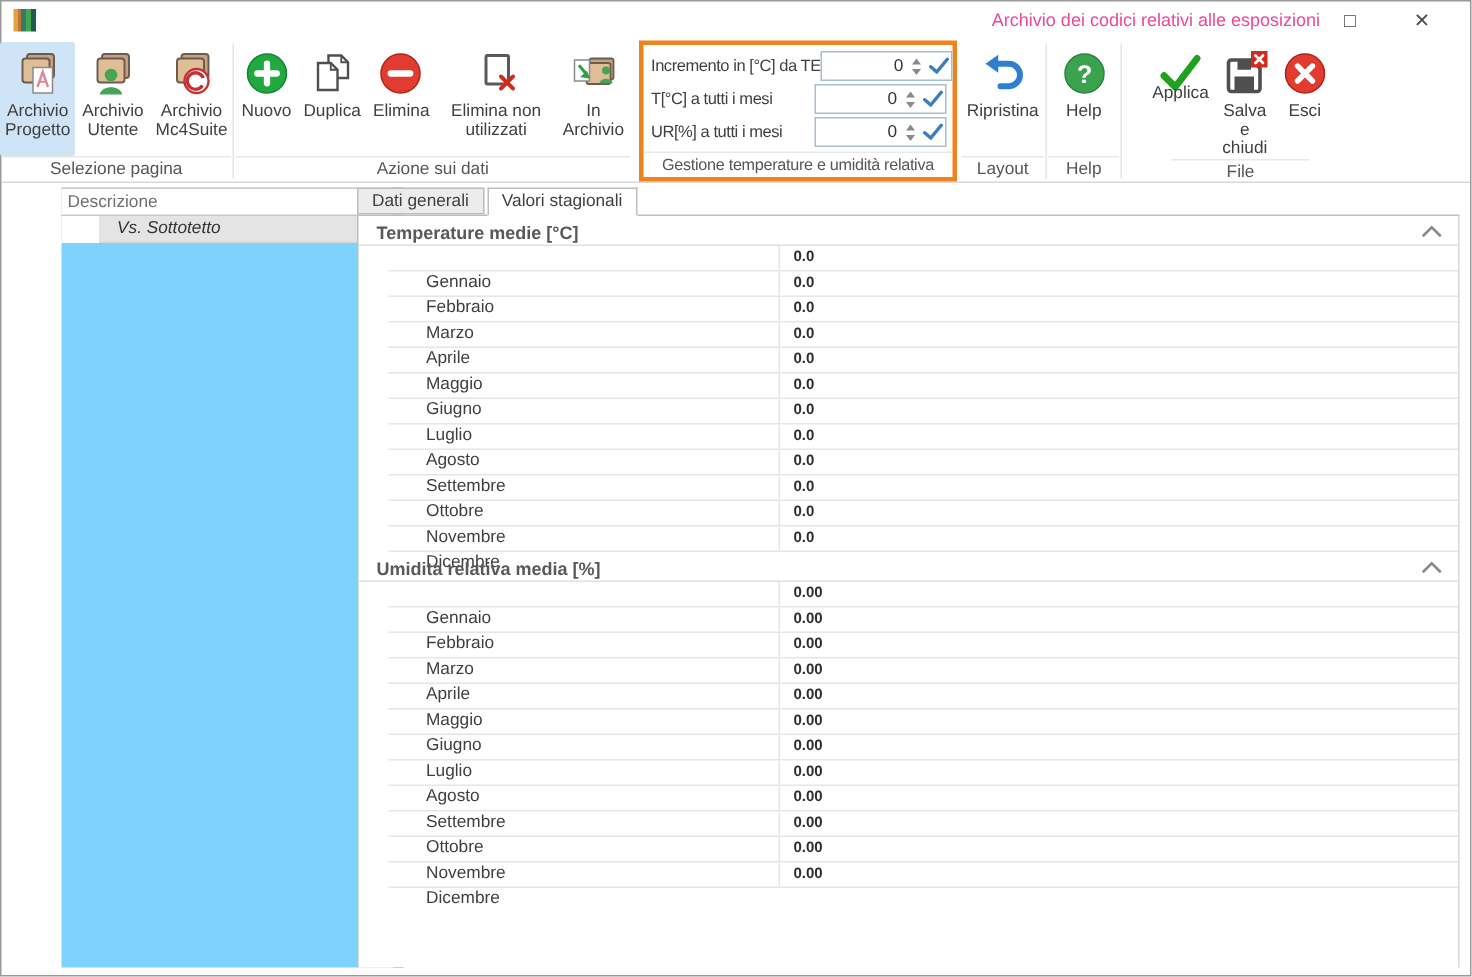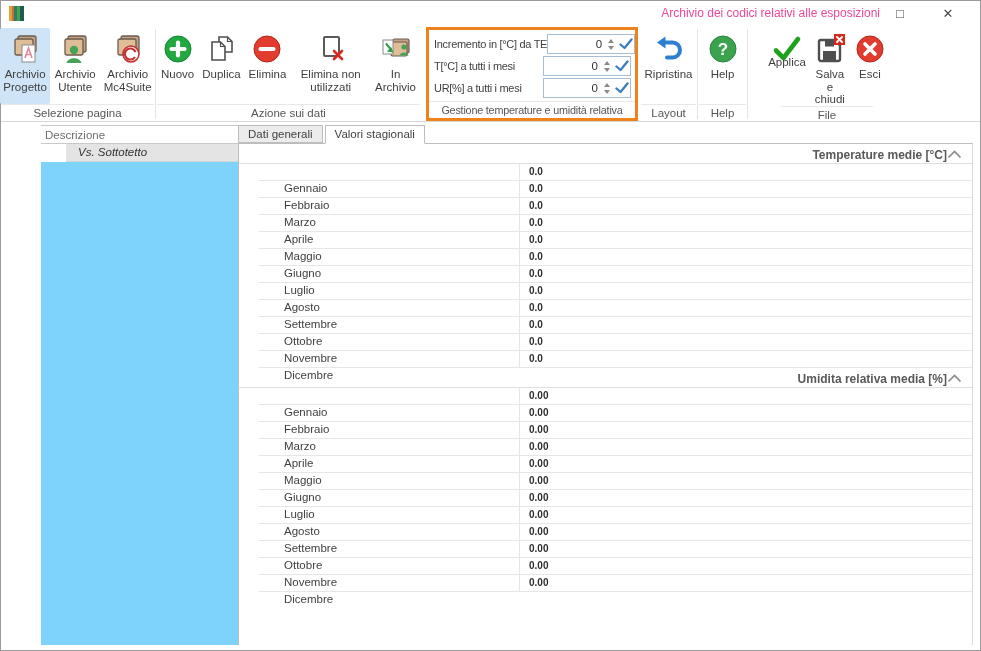--- a/index.html
+++ b/index.html
@@ -57,21 +57,21 @@
   
   .main { position:absolute; left:237px; top:124px; right:7px; bottom:5px; }
   .tabs { display:flex; height:18px; position:relative; z-index:2; }
   .tab { font-size:11.5px; color:#3f3f3f; padding:2px 9px 0; border:1px solid #bdbdbd; background:#ececec;
          margin-right:2px; white-space:nowrap; }
   .tab.active { background:#fff; border-bottom:1px solid #fff; height:19px; }
   .panel { position:absolute; top:18px; left:0; right:0; bottom:0; border:1px solid #bdbdbd;
            border-bottom:none; border-right-color:#d8d8d8; background:#fff; z-index:1; }
 
   .section-header { display:flex; align-items:center; padding:4px 10px 2px 12px; border-bottom:1px solid #e0e0e0; height:20px; }
-  .section-title { font-weight:bold; font-size:12px; color:#595959; flex:1;text-align:right; }
+  .section-title { font-weight:bold; font-size:12px; color:#595959; flex:1; }
   .chevron { display:flex; }
   .section-rows { margin-left:20px; }
   .trow { display:flex; height:17px; border-bottom:1px solid #e6e6e6; }
   .cell-label { width:260px; padding-left:25px; font-size:11.5px; color:#3f3f3f; line-height:16px;margin-top:16px; }
   .cell-value { flex:1; border-left:1px solid #e6e6e6; padding-left:9px; font-weight:bold; font-size:10px; color:#2e2e2e; line-height:16px; }
 </style>
 </head>
 <body style="--accent-orange: #F0821E; --check-blue: #3A7EBF; --sel-blue: #CFE4F7;">
 
 <div class="window">

